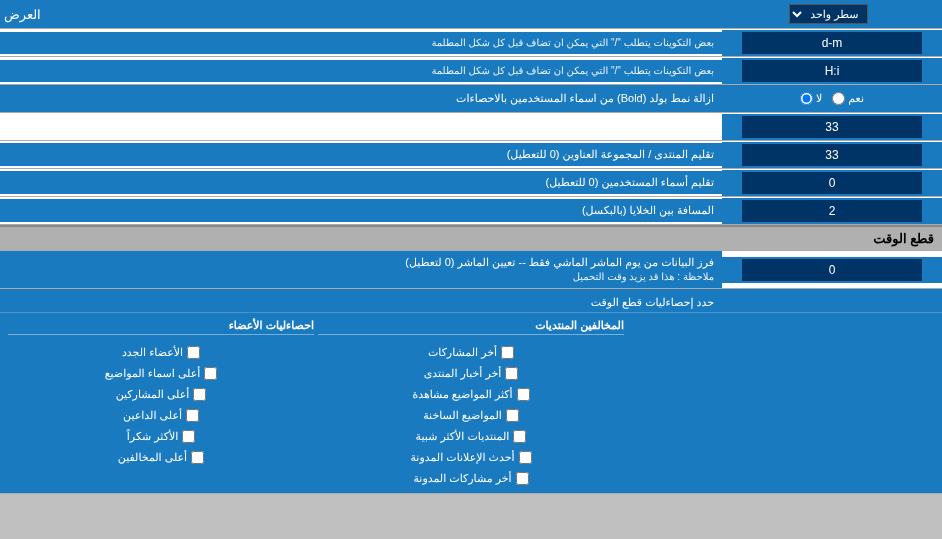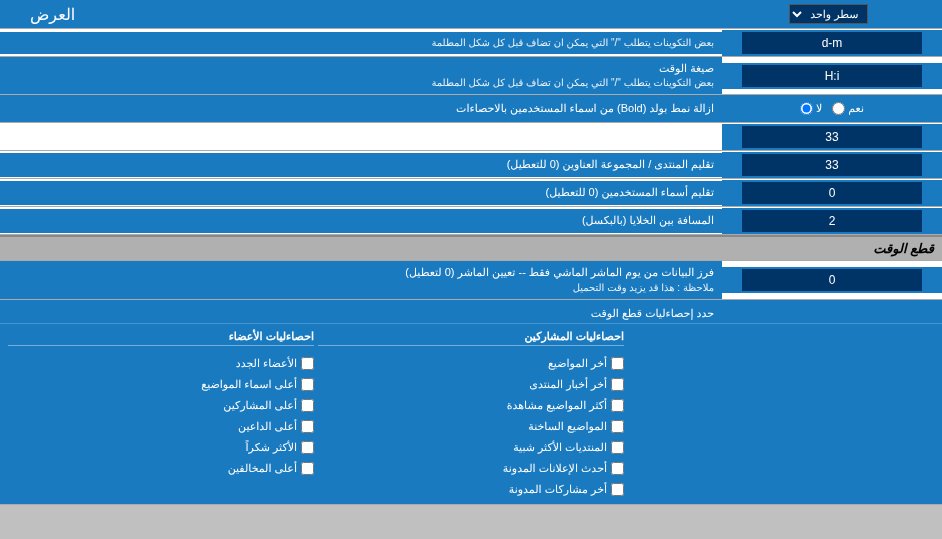--- a/index.html
+++ b/index.html
@@ -48,39 +48,37 @@
     
     .section-header {
       background: #b0b0b0;
       color: #000;
       font-weight: bold;
       font-size: 13px;
       padding: 4px 8px;
       text-align: right;
       border-bottom: 1px solid #aaa;
       border-top: 2px solid #888;
-      font-style: italic;
     }
 
     
     .top-row {
       background: #1a7ac0;
       display: flex;
       align-items: center;
       justify-content: space-between;
       padding: 2px 4px;
       border-bottom: 1px solid #aaa;
       min-height: 28px;
     }
 
     .top-row-label {
       color: #fff;
-      font-size: 16px;
+      font-size: 13px;
       padding-right: 8px;
-      margin-left: 26px;
     }
 
     .select-field {
       background: #003366;
       color: #fff;
       border: 1px solid #555;
       padding: 2px 4px;
       font-size: 11px;
       direction: rtl;
     }
@@ -147,21 +145,21 @@
       gap: 8px;
     }
 
     .checkbox-item {
       display: flex;
       align-items: center;
       gap: 4px;
       color: #fff;
       font-size: 11px;
       flex-direction: row-reverse;
-      justify-content: flex-end;
+      justify-content: center;
     }
 
     .checkbox-item input[type="checkbox"] {
       margin: 0;
     }
 
     .col-header {
       color: #fff;
       font-size: 11px;
       font-weight: bold;
@@ -193,21 +191,20 @@
     <div class="row-label">
       <div style="font-size:10px; opacity:0.9;">بعض التكوينات يتطلب "/" التي يمكن ان تضاف قبل كل شكل المطلمة</div>
     </div>
   </div>
 
   <div class="row">
     <div class="row-input-area">
       <input class="input-field" type="text" value="H:i" style="">
     </div>
     <div class="row-label">
-      <div>صيغة الوقت</div>
       <div style="font-size:10px; opacity:0.9;">بعض التكوينات يتطلب "/" التي يمكن ان تضاف قبل كل شكل المطلمة</div>
     </div>
   </div>
 
   <div class="radio-row">
     <div class="radio-area">
       <div class="radio-option">
         <span>نعم</span>
         <input type="radio" name="bold" value="yes" style="">
       </div>
@@ -291,23 +288,23 @@
           <span>الأكثر شكراً</span>
           <input type="checkbox" style="">
         </div>
         <div class="checkbox-item">
           <span>أعلى المخالفين</span>
           <input type="checkbox" style="">
         </div>
       </div>
 
       <div class="checkboxes-col">
-        <div class="col-header">احصاءليات المشاركين</div>
-        <div class="checkbox-item">
-          <span>أخر المواضيع</span>
+        <div class="col-header">المخالفين المنتديات</div>
+        <div class="checkbox-item">
+          <span>أخر المشاركات</span>
           <input type="checkbox" style="">
         </div>
         <div class="checkbox-item">
           <span>أخر أخبار المنتدى</span>
           <input type="checkbox" style="">
         </div>
         <div class="checkbox-item">
           <span>أكثر المواضيع مشاهدة</span>
           <input type="checkbox" style="">
         </div>

